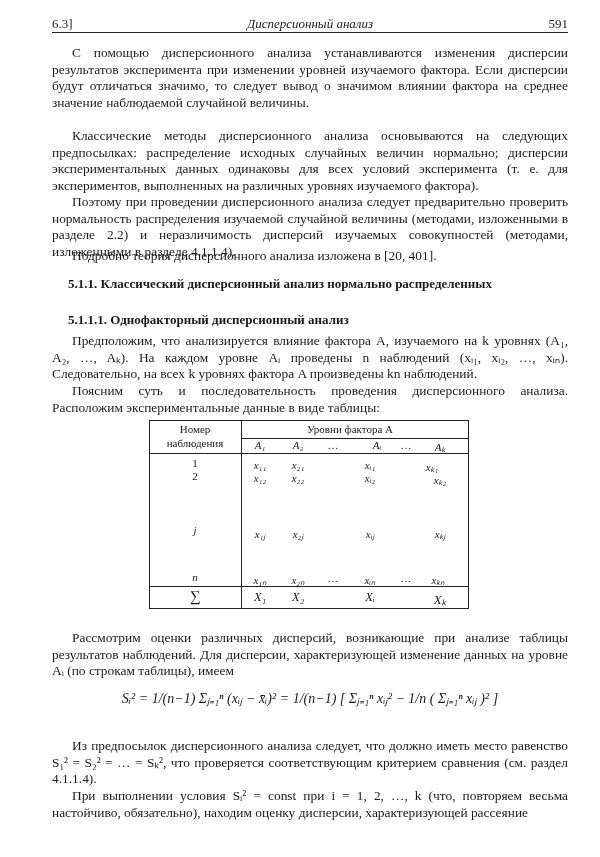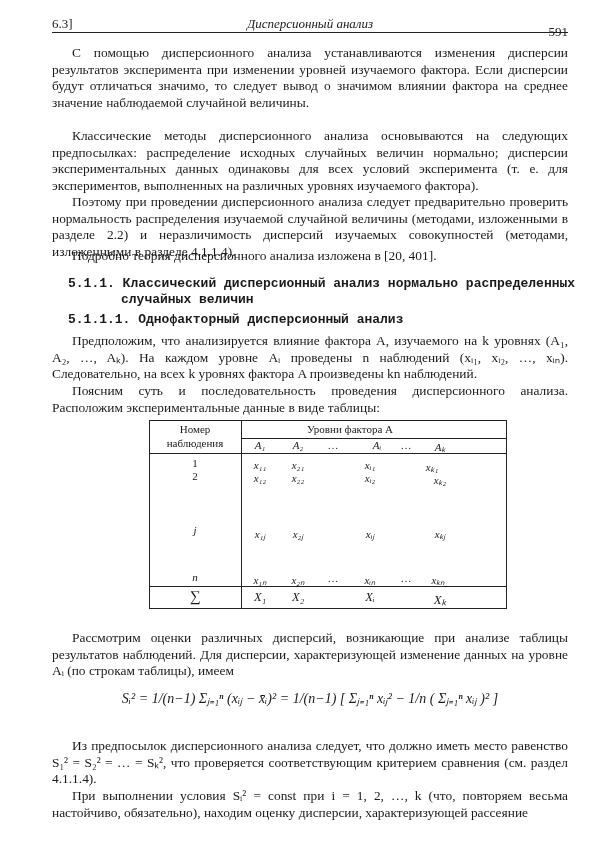--- a/index.html
+++ b/index.html
@@ -2,26 +2,26 @@
 <html><head>
 <meta charset="utf-8">
 <style>
   html, body { margin:0; padding:0; background:#ffffff; }
   body { width:600px; height:857px; position:relative; overflow:hidden;
          font-family:"DejaVu Serif","Liberation Serif",serif; color:#1a1a1a; }
   .header { position:absolute; top:16px; left:52px; width:516px; height:16px;
             border-bottom:1px solid #222; font-size:12.5px; }
   .header .sec { position:absolute; left:0; top:0; font-family:"Liberation Serif",serif; font-size:13px;}
   .header .title { position:absolute; left:0; right:0; text-align:center; font-style:italic; font-family:"Liberation Serif",serif; font-size:13px;}
-  .header .pno { position:absolute; right:0; top:0; font-family:"Liberation Serif",serif; font-size:13px;margin-top:8px;}
+  .header .pno { position:absolute; right:0; top:0; font-family:"Liberation Serif",serif; font-size:13px;}
   p, .txt { font-family:"Liberation Serif",serif; font-size:13.4px; line-height:16.5px; margin:0; text-align:justify; }
   .ind { text-indent:20px; }
-  .h2 { font-family:Liberation Mono, monospace; font-weight:bold; font-size:13px; line-height:16px; margin:0; }
+  .h2 { font-family:Liberation Serif, serif; font-weight:bold; font-size:13px; line-height:16px; margin:0; }
   .blk { position:absolute; left:52px; width:516px; }
-  .tbl { position:absolute; left:149px; top:420px; width:358px; height:189px; border:1.5px solid #222; box-sizing:border-box; }
+  .tbl { position:absolute; left:149px; top:420px; width:320px; height:189px; border:1.5px solid #222; box-sizing:border-box; }
   .tbl .vl { position:absolute; left:91px; top:0; bottom:0; width:0; border-left:1.5px solid #222; }
   .tbl .hl1 { position:absolute; left:91px; right:0; top:17px; border-top:1px solid #222; }
   .tbl .hl2 { position:absolute; left:0; right:0; top:32px; border-top:1.5px solid #222; }
   .tbl .hl3 { position:absolute; left:0; right:0; top:165px; border-top:1.5px solid #222; }
   .cell { position:absolute; font-family:"Liberation Serif",serif; font-size:11px; white-space:nowrap; }
   .c { transform:translateX(-50%); }
   .ital { font-style:italic; }
 </style>
 </head>
 <body>
@@ -40,21 +40,20 @@
 </div>
 <div class="blk" style="top:194px;">
   <p class="ind">Поэтому при проведении дисперсионного анализа следует предварительно проверить нормальность распределения изучаемой случайной величины (методами, изложенными в разделе 2.2) и неразличимость дисперсий изучаемых совокупностей (методами, изложенными в разделе 4.1.1.4).</p>
 </div>
 <div class="blk" style="top:248px;">
   <p class="ind">Подробно теория дисперсионного анализа изложена в [20, 401].</p>
 </div>
 
 <div class="blk" style="top:276px; left:68px;">
   <div class="h2">5.1.1. Классический дисперсионный анализ нормально распределенных</div>
-  <div class="h2" style="padding-left:53px;">случайных величин</div>
 </div>
 <div class="blk" style="top:312px; left:68px;">
   <div class="h2">5.1.1.1. Однофакторный дисперсионный анализ</div>
 </div>
 
 <div class="blk" style="top:333px;">
   <p class="ind">Предположим, что анализируется влияние фактора A, изучаемого на k уровнях (A₁, A₂, …, Aₖ). На каждом уровне Aᵢ проведены n наблюдений (xᵢ₁, xᵢ₂, …, xᵢₙ). Следовательно, на всех k уровнях фактора A произведены kn наблюдений.</p>
 </div>
 <div class="blk" style="top:383px;">
   <p class="ind">Поясним суть и последовательность проведения дисперсионного анализа. Расположим экспериментальные данные в виде таблицы:</p>

